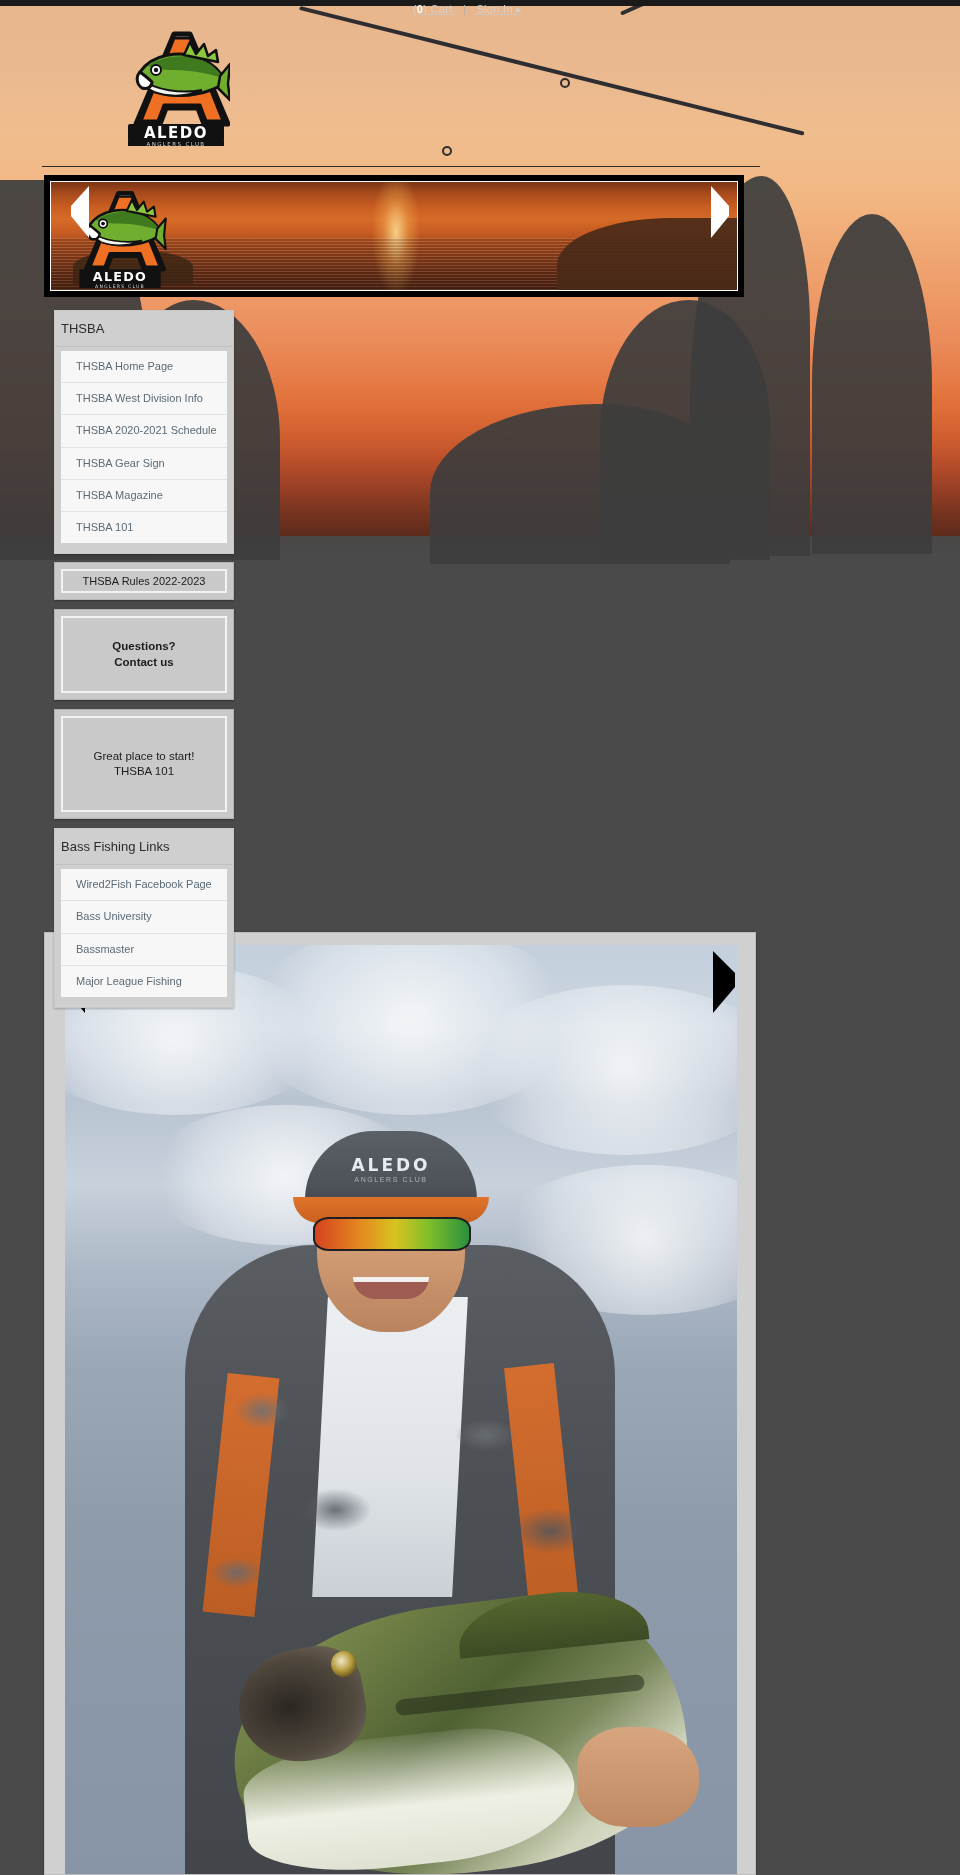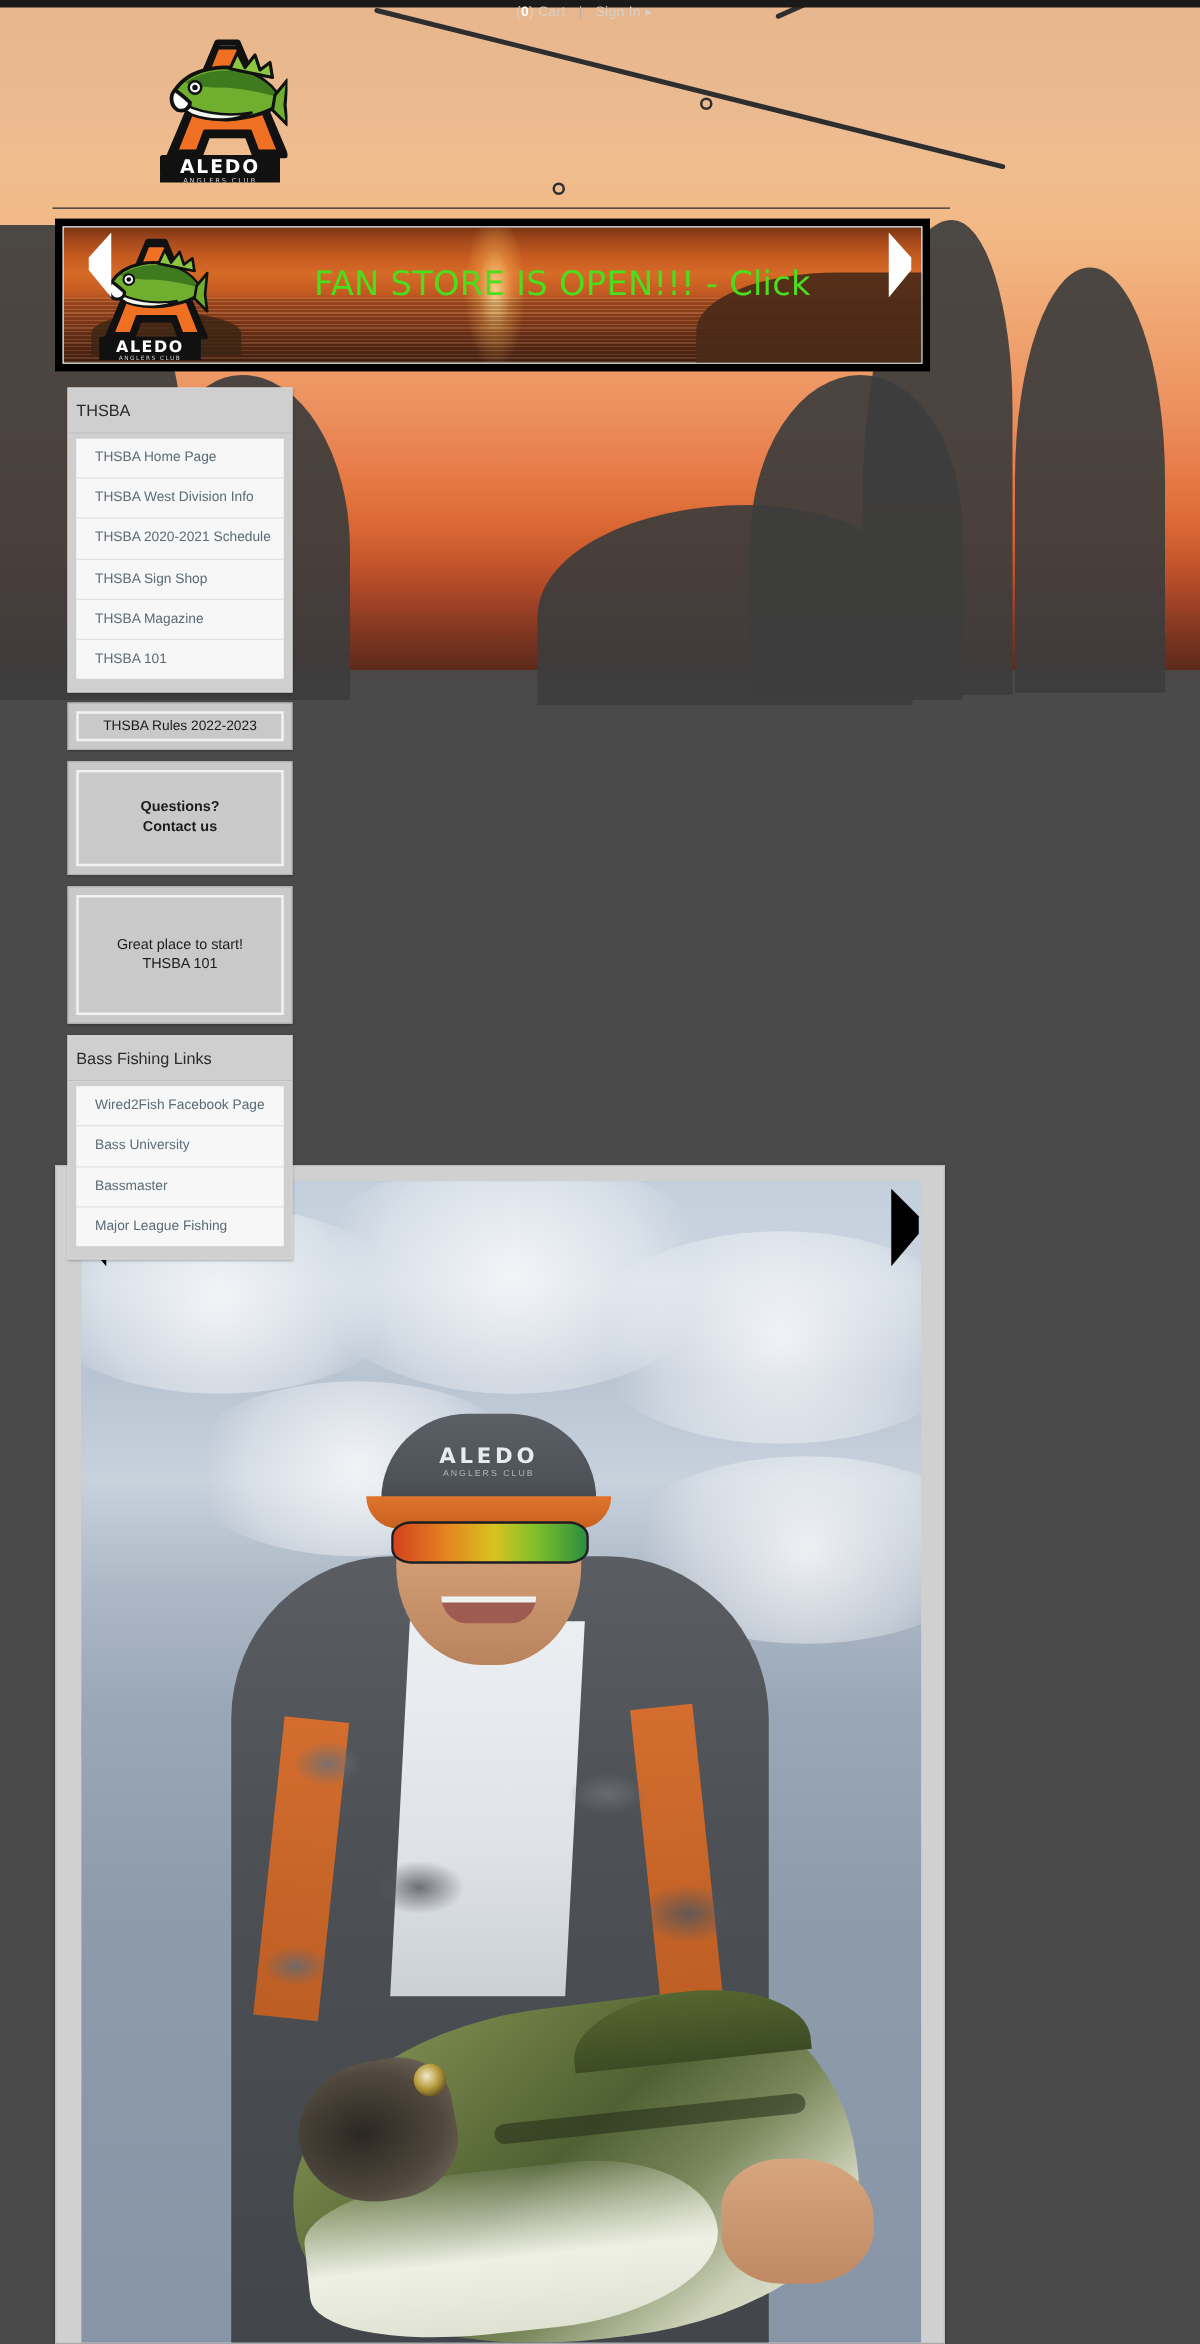--- a/index.html
+++ b/index.html
@@ -60,20 +60,21 @@
   
   .topbar {
     position: absolute; left: 0; top: 0; width: 960px; height: 6px;
     background: #1a1a1a; z-index: 40;
   }
   .topnav {
     position: absolute; right: 0; top: 3px; width: 888px; height: 20px;
     z-index: 41; text-align: right; padding-right: 438px;
     font-size: 11px; color: #cfc6bd; letter-spacing: .3px;
     white-space: nowrap;
+    text-decoration: underline;
   }
   .topnav span { color: #d8d0c7; }
   .topnav .cartnum { color: #fff; font-weight: bold; }
   .topnav .sep { margin: 0 7px; color: #b8aea3; }
 
   
   .logo-wrap {
     position: absolute; left: 122px; top: 28px; width: 108px; height: 118px;
     z-index: 30;
   }
@@ -405,42 +406,41 @@
         <circle cx="34" cy="42" r="2.2" fill="#111"></circle>
         <path d="M62 27 L68 14 L74 26 L82 16 L86 28 L94 22 L96 34 Z" fill="#8dc63f" stroke="#111" stroke-width="2.5" stroke-linejoin="round"></path>
         <path d="M98 48 L108 36 L106 56 L108 72 L96 60 Z" fill="#6fae2f" stroke="#111" stroke-width="2.5" stroke-linejoin="round"></path>
         <rect x="6" y="96" width="96" height="17" fill="#111" rx="2"></rect>
         <text x="54" y="110" text-anchor="middle" font-family="DejaVu Sans, sans-serif" font-size="15" font-weight="bold" fill="#ffffff" letter-spacing="1.5">ALEDO</text>
         <rect x="6" y="112" width="96" height="7" fill="#111"></rect>
         <text x="54" y="118" text-anchor="middle" font-family="DejaVu Sans, sans-serif" font-size="5.5" fill="#cfcfcf" letter-spacing="1.4">ANGLERS CLUB</text>
       </svg>
 
       <div class="banner-text">
-        <div>FAN STORE IS OPEN!!! - Click</div>
 
       </div>
     </div>
 
     <svg class="banner-arrow left" viewBox="0 0 22 52">
       <path class="arrow-shape" d="M20 0 L20 52 L2 30 L2 20 Z" fill="#ffffff"></path>
     </svg>
     <svg class="banner-arrow right" viewBox="0 0 22 52">
       <path class="arrow-shape" d="M2 0 L2 52 L20 30 L20 20 Z" fill="#ffffff"></path>
     </svg>
   </div>
 
   <div class="sidebar">
 
     <div class="menu-card">
       <div class="menu-head">THSBA</div>
       <div class="menu-list">
         <div class="menu-item">THSBA Home Page</div>
         <div class="menu-item">THSBA West Division Info</div>
         <div class="menu-item">THSBA 2020-2021 Schedule</div>
-        <div class="menu-item">THSBA Sign Shop</div>
+        <div class="menu-item">THSBA Gear Sign</div>
         <div class="menu-item">THSBA Magazine</div>
         <div class="menu-item">THSBA 101</div>
       </div>
     </div>
 
     <div class="box-card">
       <div class="box-inner h-sm">
         <div class="box-text">THSBA Rules 2022-2023</div>
       </div>
     </div>

